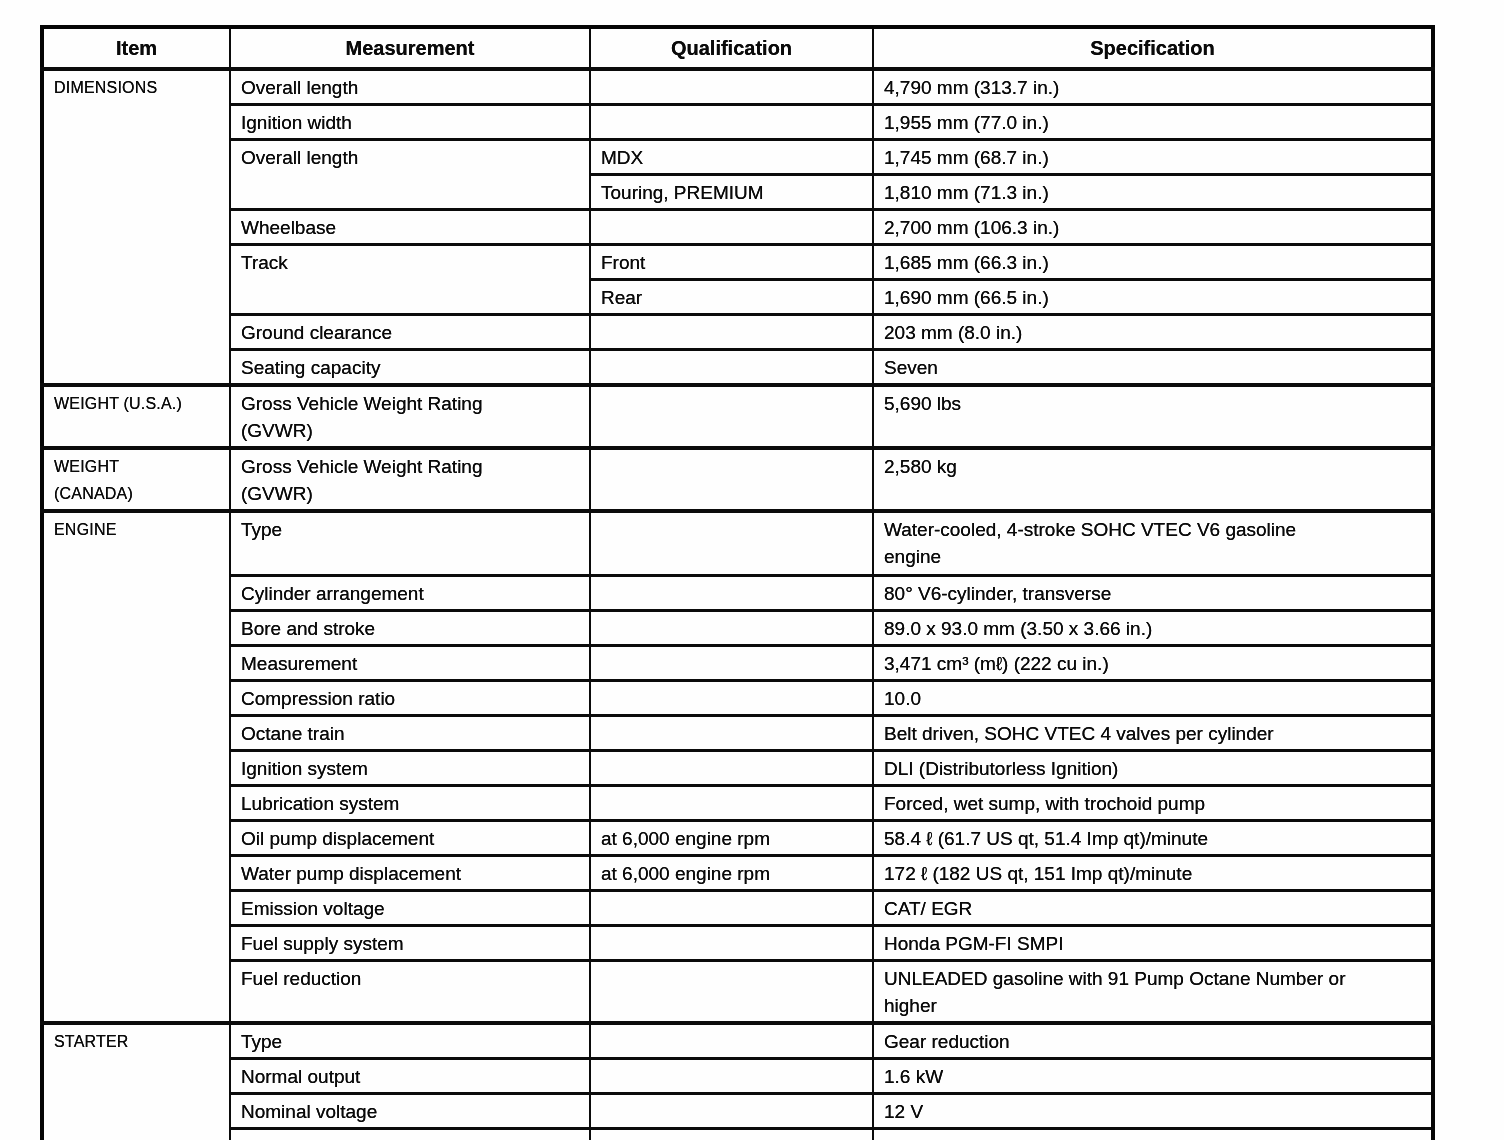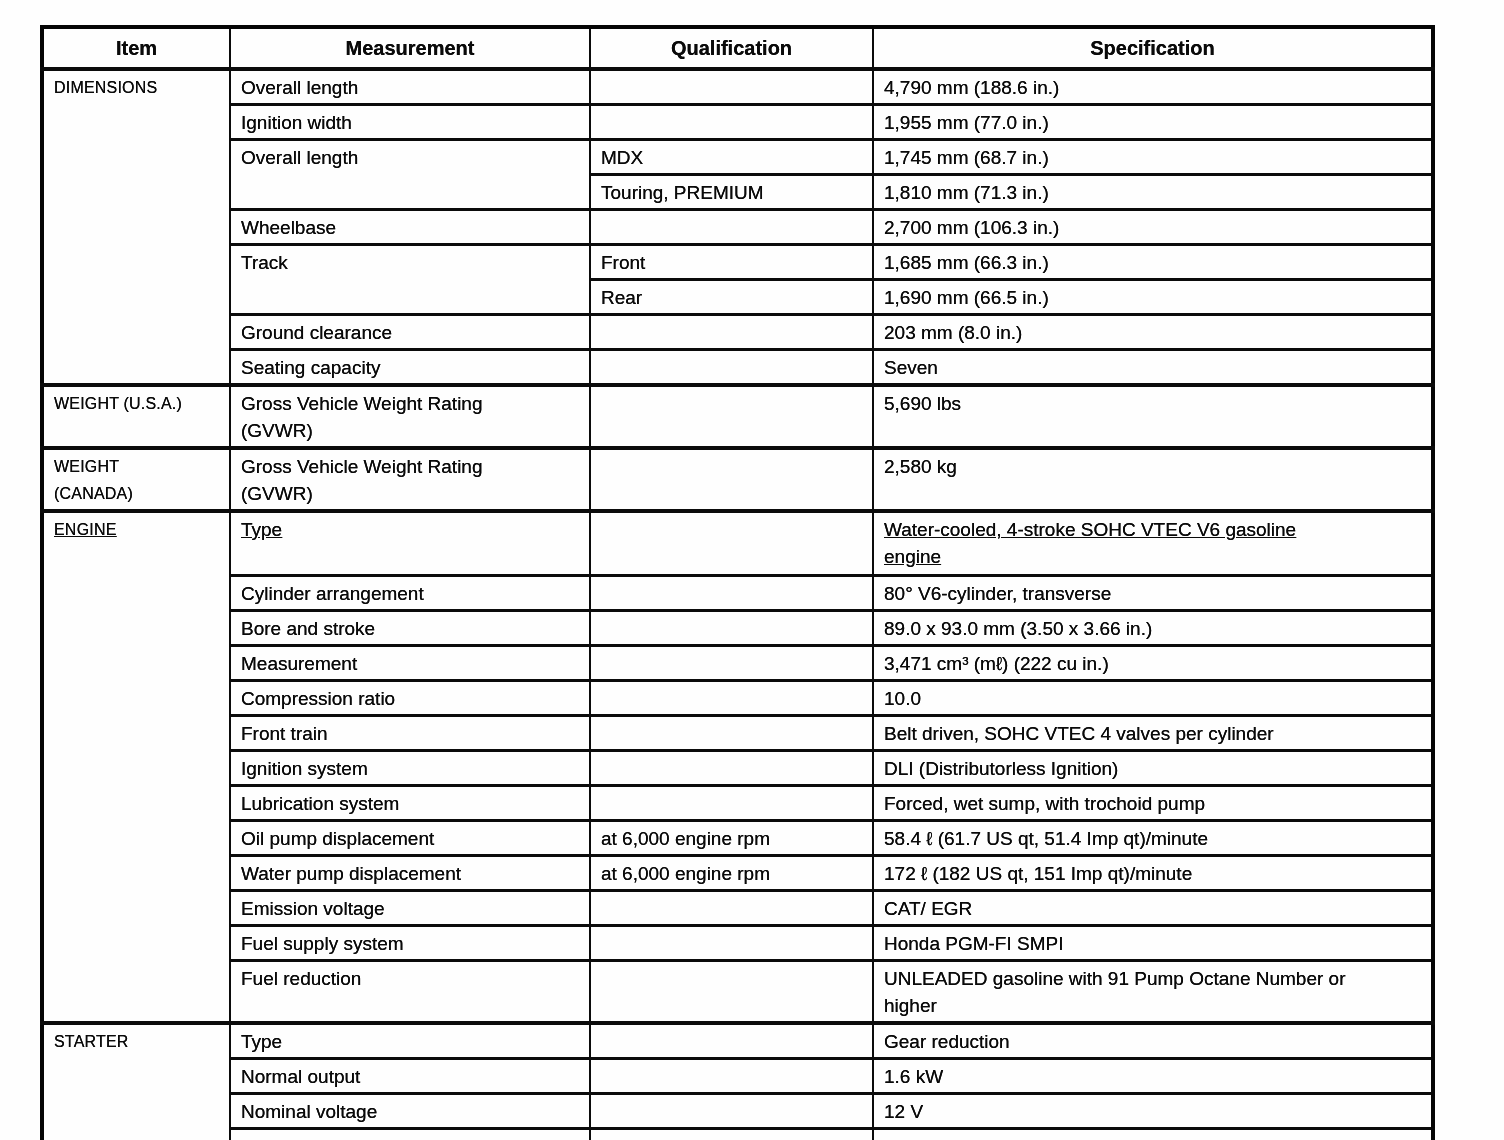--- a/index.html
+++ b/index.html
@@ -51,21 +51,21 @@
     font-weight: bold;
     font-size: 20px;
     height: 32px;
     padding: 3px 4px;
     border-bottom-width: 4px;
     vertical-align: middle;
     line-height: 24px;
   }
   tr { height: 31px; }
   tr.tall  { height: 62px; }
-  tr.xtall { height: 64px; text-decoration: underline; }
+  tr.xtall { height: 64px; }
   tr.sec > td { border-top-width: 4px; }
   td.item {
     font-size: 16px;
     letter-spacing: 0.2px;
     margin-top: 12px;
   }
 </style>
 </head>
 <body>
 
@@ -84,21 +84,21 @@
         <th>Qualification</th>
         <th>Specification</th>
       </tr>
     </thead>
     <tbody>
 
       <tr class="sec">
         <td class="item" rowspan="9">DIMENSIONS</td>
         <td>Overall length</td>
         <td></td>
-        <td>4,790 mm (188.6 in.)</td>
+        <td>4,790 mm (313.7 in.)</td>
       </tr>
       <tr>
         <td>Ignition width</td>
         <td></td>
         <td>1,955 mm (77.0 in.)</td>
       </tr>
       <tr>
         <td rowspan="2">Overall length</td>
         <td>MDX</td>
         <td>1,745 mm (68.7 in.)</td>
@@ -170,21 +170,21 @@
         <td>Measurement</td>
         <td></td>
         <td>3,471 cm³ (mℓ) (222 cu in.)</td>
       </tr>
       <tr>
         <td>Compression ratio</td>
         <td></td>
         <td>10.0</td>
       </tr>
       <tr>
-        <td>Front train</td>
+        <td>Octane train</td>
         <td></td>
         <td>Belt driven, SOHC VTEC 4 valves per cylinder</td>
       </tr>
       <tr>
         <td>Ignition system</td>
         <td></td>
         <td>DLI (Distributorless Ignition)</td>
       </tr>
       <tr>
         <td>Lubrication system</td>

